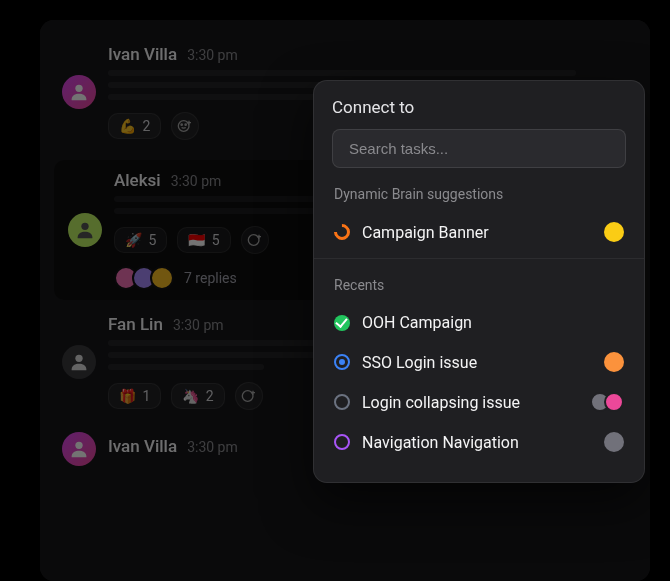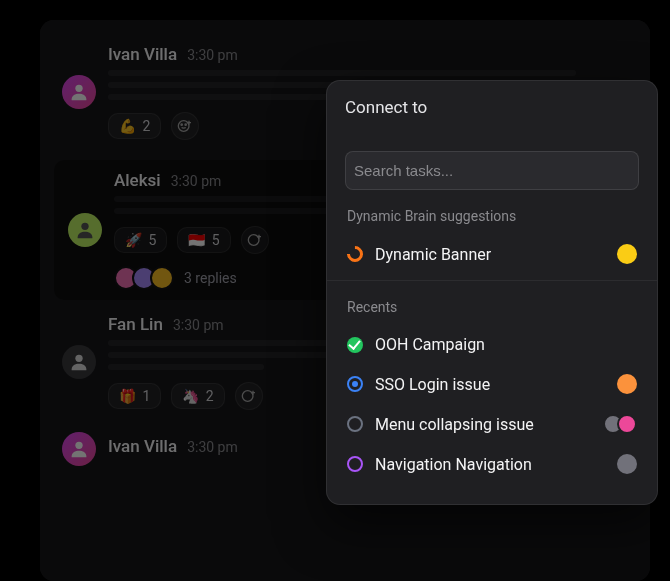--- a/index.html
+++ b/index.html
@@ -82,40 +82,39 @@
   .avatar-stack .mini:first-child { margin-left: 0; }
   .avatar-stack .m1 { background: #f472b6; }
   .avatar-stack .m2 { background: #a78bfa; }
   .avatar-stack .m3 { background: #fbbf24; }
   .replies-text { color: #a1a1aa; font-size: 14px; }
 
   
   .popover {
     position: absolute;
     top: 80px;
-    right: 12px;
+    right: 25px;
     width: 332px;
     background: #1f1f22;
     border: 1px solid rgba(255,255,255,0.08);
     border-radius: 14px;
     box-shadow: 0 20px 50px rgba(0,0,0,0.6);
     padding: 16px 18px 20px 18px;
     z-index: 50;
   }
   .pop-title { font-size: 17px; color: #e4e4e7; margin-bottom: 12px; }
   .pop-search {
     width: 100%;
     background: #2a2a2e;
     border: 1px solid rgba(255,255,255,0.1);
     border-radius: 8px;
-    padding: 10px 8px;
+    padding: 10px 16px;
     color: #d4d4d8;
     font-size: 15px;
     outline: none;
-    margin-top: 22px;
   }
   .pop-search::placeholder { color: #8a8a8e; }
 
   .pop-section-label {
     color: #8a8a8e; font-size: 14px; margin: 18px 0 10px 2px;
   }
   .pop-divider { height: 1px; background: rgba(255,255,255,0.06); margin: 6px -18px; }
 
   .task-item {
     display: flex; align-items: center; gap: 12px;
@@ -229,21 +228,21 @@
               <path d="M18 4v6M15 7h6"></path>
             </svg>
         </div>
       </div>
       <div class="replies-row">
         <div class="avatar-stack">
           <div class="mini m1"></div>
           <div class="mini m2"></div>
           <div class="mini m3"></div>
         </div>
-        <span class="replies-text">3 replies</span>
+        <span class="replies-text">7 replies</span>
       </div>
     </div>
   </div>
 
   <div class="msg">
     <div class="avatar grey">
       <svg viewBox="0 0 24 24" fill="#ddd">
           <circle cx="12" cy="8" r="4"></circle>
           <path d="M4 20c0-4 4-6 8-6s8 2 8 6v1H4z"></path>
         </svg>
@@ -296,21 +295,21 @@
 </div>
 
 <div class="popover">
   <div class="pop-title">Connect to</div>
   <input class="pop-search" type="text" placeholder="Search tasks..." style="">
 
   <div class="pop-section-label">Dynamic Brain suggestions</div>
 
   <div class="task-item">
     <span class="status-ring" style="color:#f97316; border-width:3px; border-left-color:transparent; transform:rotate(45deg);"></span>
-    <span class="task-name">Dynamic Banner</span>
+    <span class="task-name">Campaign Banner</span>
     <span class="assignee yellow"></span>
   </div>
 
   <div class="pop-divider"></div>
 
   <div class="pop-section-label">Recents</div>
 
   <div class="task-item">
     <span class="status-check"></span>
     <span class="task-name">OOH Campaign</span>
@@ -319,21 +318,21 @@
   <div class="task-item">
     <span class="status-ring" style="color:#3b82f6;">
       <span style="position:absolute;inset:3px;border-radius:50%;background:#3b82f6;"></span>
     </span>
     <span class="task-name">SSO Login issue</span>
     <span class="assignee orange"></span>
   </div>
 
   <div class="task-item">
     <span class="status-ring" style="color:#6b7280;"></span>
-    <span class="task-name">Menu collapsing issue</span>
+    <span class="task-name">Login collapsing issue</span>
     <span class="assignee-stack">
       <span class="assignee grey"></span>
       <span class="assignee pink"></span>
     </span>
   </div>
 
   <div class="task-item">
     <span class="status-ring" style="color:#a855f7;"></span>
     <span class="task-name">Navigation Navigation</span>
     <span class="assignee grey"></span>

